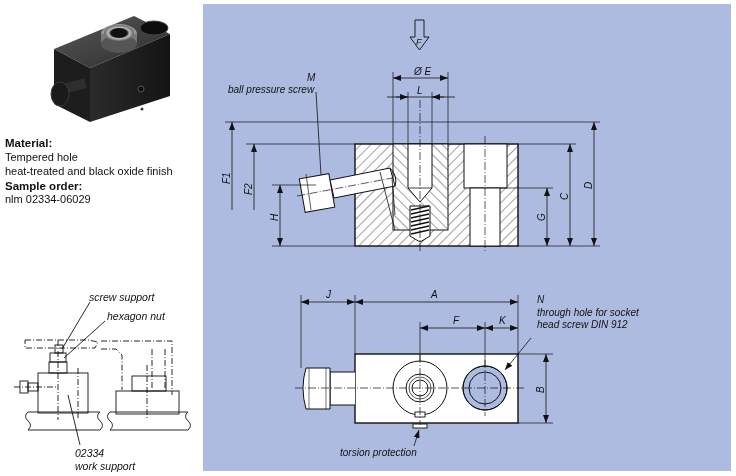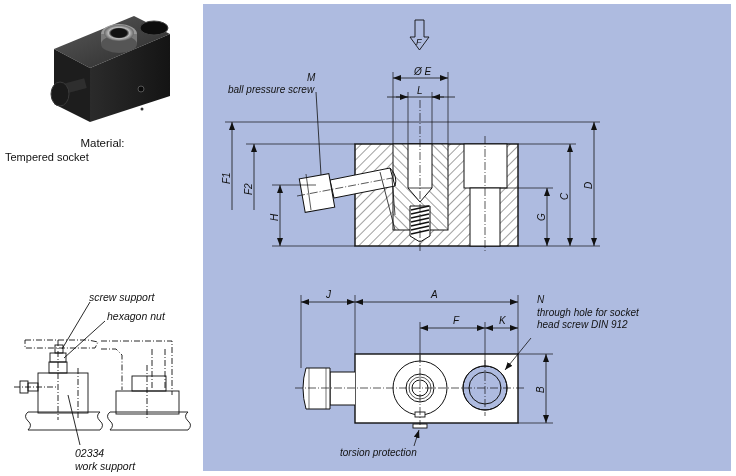--- a/index.html
+++ b/index.html
@@ -1,21 +1,21 @@
 <!DOCTYPE html>
 <html><head>
 <meta charset="utf-8">
 <style>
   html, body { margin:0; padding:0; }
   body { width:736px; height:476px; background:#ffffff; position:relative; overflow:hidden;
          font-family:"Liberation Sans", sans-serif; }
   .left { position:absolute; left:0; top:0; width:200px; height:476px; }
   .photo { position:absolute; left:24px; top:4px; width:170px; height:118px; }
   .spec { position:absolute; left:5px; top:137px; width:195px; font-size:11px; line-height:13.5px; color:#111; }
-  .spec .h { font-weight:normal; font-size:11.5px;text-align:center; }
+  .spec .h { font-weight:bold; font-size:11.5px; }
   .spec .v { margin-bottom:1px; }
   .app { position:absolute; left:0; top:280px; width:200px; height:196px; }
   .panel { position:absolute; left:203px; top:4px; width:528px; height:467px; background:#aebbe0; }
   .drawing { position:absolute; left:0; top:0; width:736px; height:476px; }
   svg text { font-family:"Liberation Sans", sans-serif; font-style:italic; fill:#111; }
 </style>
 </head>
 <body>
 
 <div class="left">
@@ -46,21 +46,24 @@
     <ellipse cx="95" cy="29" rx="8" ry="4.5" fill="#111"></ellipse>
     <ellipse cx="130" cy="24" rx="14" ry="7" fill="#0d0d0d" stroke="#444" stroke-width="1"></ellipse>
     <rect x="32" y="78" width="30" height="10" fill="#2e2e2e" transform="rotate(-15 47 83)"></rect>
     <ellipse cx="36" cy="90" rx="9" ry="12" fill="#1a1a1a" stroke="#3a3a3a"></ellipse>
     <circle cx="117" cy="85" r="3" fill="#0a0a0a" stroke="#555"></circle>
     <circle cx="118" cy="105" r="1.5" fill="#333"></circle>
   </svg>
 
   <div class="spec">
     <div class="h">Material:</div>
-    <div class="v">Tempered socket</div>
+    <div class="v">Tempered hole</div>
+    <div class="v">heat-treated and black oxide finish</div>
+    <div class="h">Sample order:</div>
+    <div>nlm 02334-06029</div>
   </div>
 
   <svg class="app" viewBox="0 280 200 196" width="200" height="196">
     <g fill="none" stroke="#111" stroke-width="0.9">
 
       <path d="M25,340 L88,340 L98,342 L95,348 L88,348 L25,348 Z" stroke-dasharray="6,2,1,2"></path>
       <path d="M101,341 L172,341 L172,395 M101,349 L116,349 L122,355 L122,390" stroke-dasharray="6,2,1,2"></path>
       <path d="M152,349 L152,390 M165,349 L165,390" stroke-dasharray="6,2,1,2"></path>
 
       <rect x="55" y="345" width="8" height="8"></rect>

